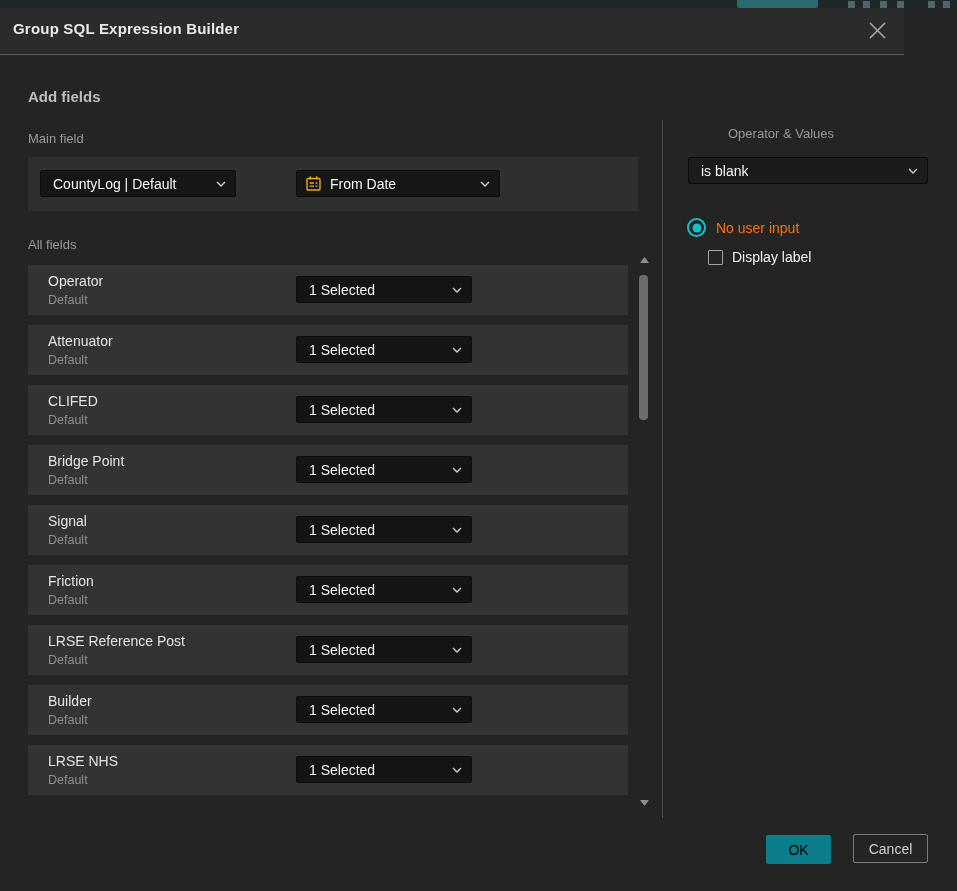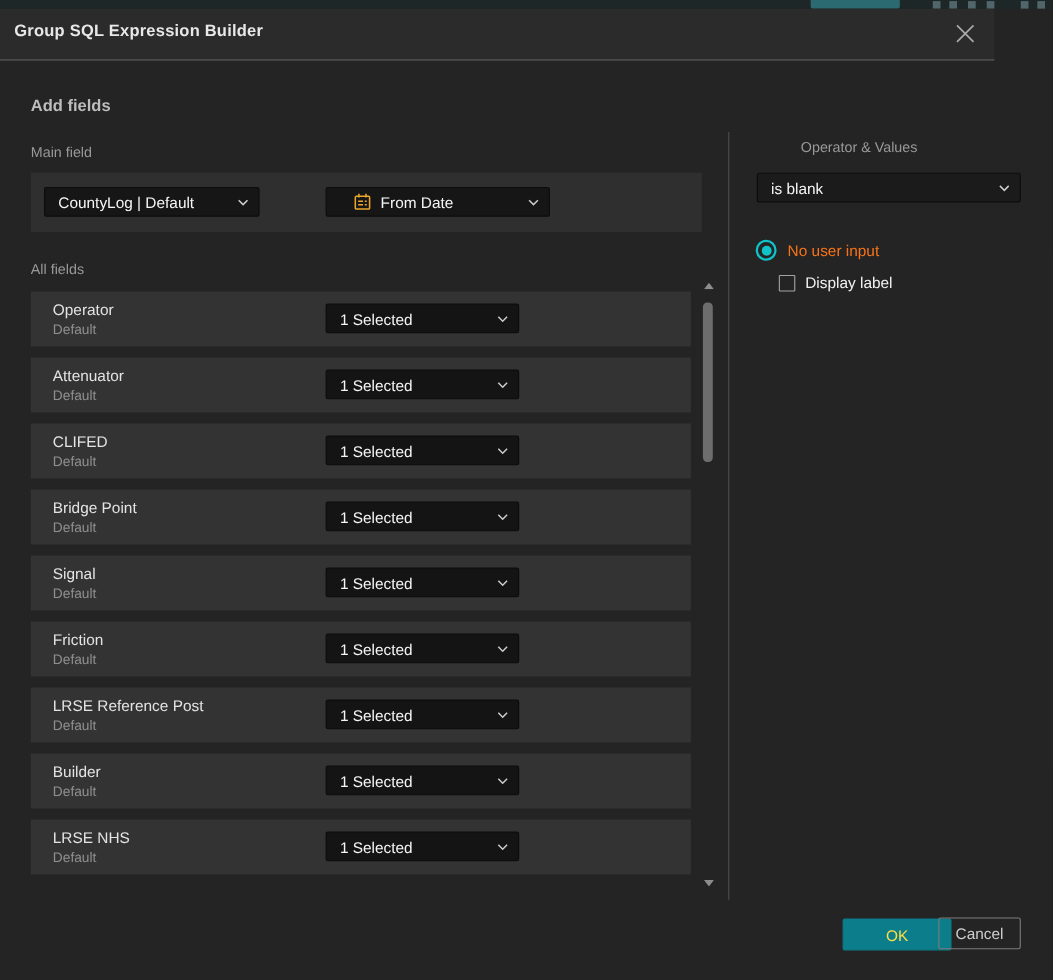--- a/index.html
+++ b/index.html
@@ -21,21 +21,21 @@
   .section-heading{position:absolute;font-size:15px;font-weight:700;color:#bdbdbd;}
   .sub-label{position:absolute;font-size:13px;font-weight:400;color:#999;}
 
   
   .dd{position:absolute;background:#161616;border:1px solid #0c0c0c;border-radius:2px;display:flex;align-items:center;height:27px;cursor:pointer;}
   .dd .dd-text{color:#f5f5f5;font-size:14px;white-space:nowrap;overflow:hidden;}
   .dd .chev{position:absolute;right:9px;top:50%;transform:translateY(-50%);display:flex;}
 
   .main-panel{position:absolute;left:28px;top:149px;width:610px;height:54px;background:#2f2f2f;}
   .dd-layer{left:12px;top:13px;width:196px;padding-left:12px;}
-  .dd-datefield{left:268px;top:13px;width:204px;padding-left:24px;}
+  .dd-datefield{left:268px;top:13px;width:204px;padding-left:8px;}
   .dd-datefield .dd-text{margin-left:8px;}
 
   
   .fields-list{position:absolute;left:28px;top:257px;width:600px;}
   .field-row{position:relative;width:600px;height:50px;background:#333333;margin-bottom:10px;}
   .row-name{position:absolute;left:20px;top:8px;font-size:14px;color:#e3e3e3;}
   .row-sub{position:absolute;left:20px;top:28px;font-size:12.5px;color:#8f8f8f;}
   .row-dd{left:268px;top:11px;width:176px;padding-left:12px;background:#141414;}
 
   
@@ -51,21 +51,21 @@
   .radio-row{position:absolute;left:687px;top:210px;display:flex;align-items:center;cursor:pointer;}
   .radio{width:19px;height:19px;border-radius:50%;border:2px solid #10c2c9;position:relative;background:transparent;}
   .radio .dot{position:absolute;left:50%;top:50%;transform:translate(-50%,-50%);width:9px;height:9px;border-radius:50%;background:#10c2c9;}
   .radio-label{margin-left:10px;font-size:14px;color:#f97316;}
   .check-row{position:absolute;left:708px;top:241px;display:flex;align-items:center;cursor:pointer;}
   .checkbox{width:15px;height:15px;border:1.5px solid #a3a3a3;background:transparent;border-radius:1px;}
   .check-label{margin-left:9px;font-size:14px;color:#f2f2f2;}
 
   
   .btn{position:absolute;height:29px;display:flex;align-items:center;justify-content:center;font-size:14px;border-radius:2px;cursor:pointer;}
-  .btn-ok{left:766px;top:827px;width:99px;background:#0c7d8a;color:#fde047;border:1px solid #0c7d8a;}
+  .btn-ok{left:766px;top:827px;width:65px;background:#0c7d8a;color:#000000;border:1px solid #0c7d8a;}
   .btn-cancel{left:853px;top:826px;width:75px;background:transparent;color:#cfcfcf;border:1px solid #7c7c7c;}
 </style>
 </head>
 <body>
 
 <div class="canvas">
 
   <div class="topbar">
     <div class="frag-pill" style="left:737px;width:81px;"></div>
     <div class="frag-tick" style="left:848px;"></div>

